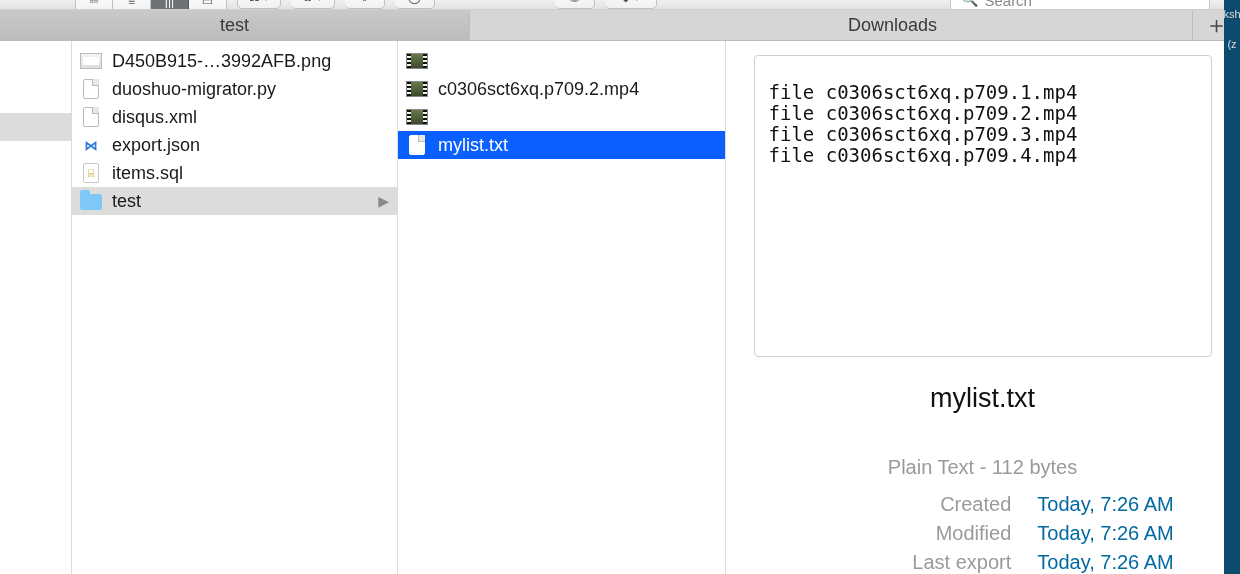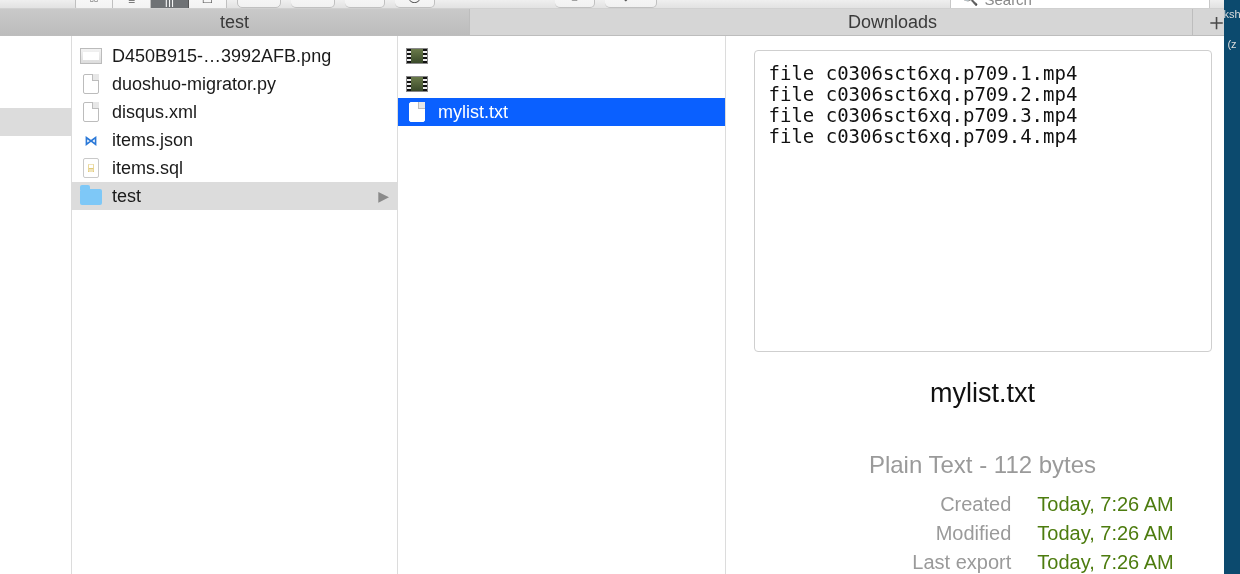--- a/index.html
+++ b/index.html
@@ -114,36 +114,36 @@
   .icon-png::after{content:"";position:absolute;inset:3px 2px;background:#fff;}
   .icon-vscode{
     width:20px;height:20px;border-radius:2px;display:flex;align-items:center;justify-content:center;color:#2b79d8;font-weight:bold;font-size:13px;
   }
   .icon-sql{
     width:16px;height:20px;border:1px solid #c9c9c9;border-radius:2px;display:flex;align-items:center;justify-content:center;font-size:11px;color:#c79a00;
   }
   
   .preview-box{
     width:458px; height:302px; border:1px solid #cfcfcf; border-radius:4px;
-    padding:12px 14px; font-family:ui-monospace,Menlo,Consolas,monospace;
+    padding:26px 14px; font-family:ui-monospace,Menlo,Consolas,monospace;
     font-size:19px; color:#111; line-height:1.1; overflow:hidden;
     align-self:center; margin-top:2px; white-space:pre;
   }
   .preview-title{
     margin-top:26px; font-size:27px; color:#111; font-weight:500;
   }
   .preview-kind{
-    margin-top:42px; font-size:24px; color:#9a9a9a;
+    margin-top:42px; font-size:20px; color:#9a9a9a;
   }
   .meta-table{
     margin-top:14px; display:grid; grid-template-columns: 220px auto; column-gap:14px; row-gap:6px;
     font-size:20px;
   }
   .meta-k{color:#9a9a9a; text-align:right;}
-  .meta-v{color:#4d7c0f;margin-left:12px;}
+  .meta-v{color:#0369a1;margin-left:12px;}
   .col-list{padding-top:6px;}
 </style>
 </head>
 <body>
 
 <div class="window">
 
   <div class="toolbar">
     <div class="tb-group">
       <div class="tb-btn">▫▫</div>
@@ -196,21 +196,21 @@
           <div class="row">
             <span class="ico">
               <span class="icon-doc"></span>
             </span>
             <span class="label">disqus.xml</span>
           </div>
           <div class="row">
             <span class="ico">
               <span class="icon-vscode">⋈</span>
             </span>
-            <span class="label">items.json</span>
+            <span class="label">export.json</span>
           </div>
           <div class="row">
             <span class="ico">
               <span class="icon-sql">⌸</span>
             </span>
             <span class="label">items.sql</span>
           </div>
           <div class="row sel-gray">
             <span class="ico">
               <span class="icon-folder"></span>
@@ -220,20 +220,26 @@
           </div>
         </div>
     </div>
 
     <div class="col col2">
       <div class="col-list" id="col2-list">
           <div class="row">
             <span class="ico">
               <span class="icon-video"></span>
             </span>
+          </div>
+          <div class="row">
+            <span class="ico">
+              <span class="icon-video"></span>
+            </span>
+            <span class="label">c0306sct6xq.p709.2.mp4</span>
           </div>
           <div class="row">
             <span class="ico">
               <span class="icon-video"></span>
             </span>
           </div>
           <div class="row sel-blue">
             <span class="ico">
               <span class="icon-doc"></span>
             </span>

